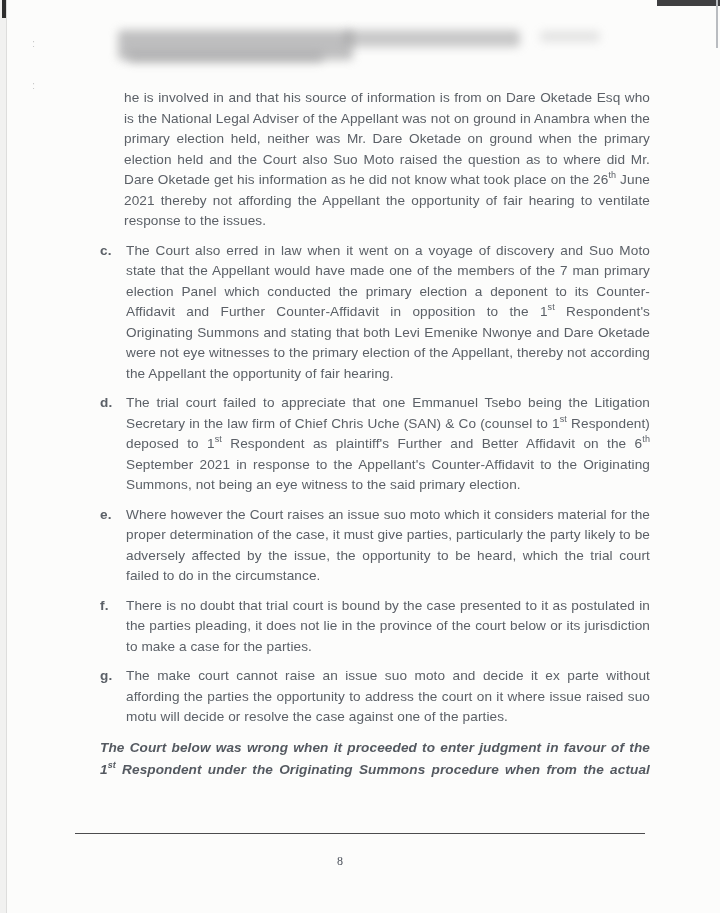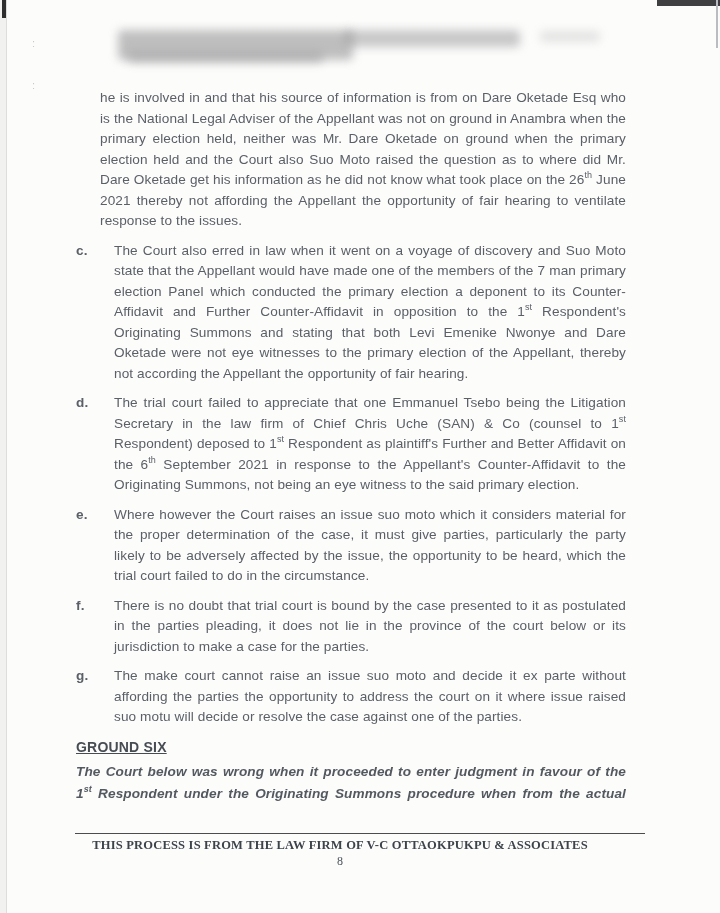--- a/index.html
+++ b/index.html
@@ -45,31 +45,32 @@
   .smudge.s3 { left: 128px; top: 52px; width: 195px; height: 11px; background: #979799; opacity: .45; }
   .smudge.s4 { left: 540px; top: 31px; width: 60px; height: 11px; background: #a2a2a4; opacity: .28; }
 
   
   .content {
     position: absolute; left: 0; top: 88px; width: 720px;
     color: var(--text);
     font-size: 13.6px; line-height: 20.5px;
     text-align: justify;
     letter-spacing: 0.1px;
+    padding-left: 24px;
   }
   .para-cont {
     margin: 0 0 9px 100px; width: 526px;
   }
   .ground-item {
     display: flex; margin: 0 0 9px 76px; width: 550px;
   }
   .item-letter {
     flex: 0 0 26px; font-weight: bold; color: var(--text);
   }
-  .item-text { flex: 1; text-align: justify; margin-left: 12px; }
+  .item-text { flex: 1; text-align: justify; }
   sup { font-size: 9px; line-height: 0; vertical-align: super; }
 
   .ground-heading {
     margin: 4px 0 4px 76px;
     font-weight: bold; font-size: 14px; color: var(--heading);
     text-decoration: underline; letter-spacing: 0.2px;
   }
   .ground-text {
     margin: 2px 0 16px 76px; width: 550px;
     font-weight: bold; font-style: italic; color: #545960;
@@ -135,23 +136,21 @@
     <div class="ground-item">
       <span class="item-letter">f.</span>
       <div class="item-text">There is no doubt that trial court is bound by the case presented to it as postulated in the parties pleading, it does not lie in the province of the court below or its jurisdiction to make a case for the parties.</div>
     </div>
 
     <div class="ground-item">
       <span class="item-letter">g.</span>
       <div class="item-text">The make court cannot raise an issue suo moto and decide it ex parte without affording the parties the opportunity to address the court on it where issue raised suo motu will decide or resolve the case against one of the parties.</div>
     </div>
 
-    <div class="ground-heading">GROUND SIX</div>
 
     <div class="ground-text">The Court below was wrong when it proceeded to enter judgment in favour of the 1<sup>st</sup> Respondent under the Originating Summons procedure when from the actual</div>
 
   </div>
 
   <div class="footer-rule"></div>
-  <div class="footer-text">THIS PROCESS IS FROM THE LAW FIRM OF V-C OTTAOKPUKPU &amp; ASSOCIATES</div>
   <div class="page-number">8</div>
 
 </div>
 
 </body></html>

